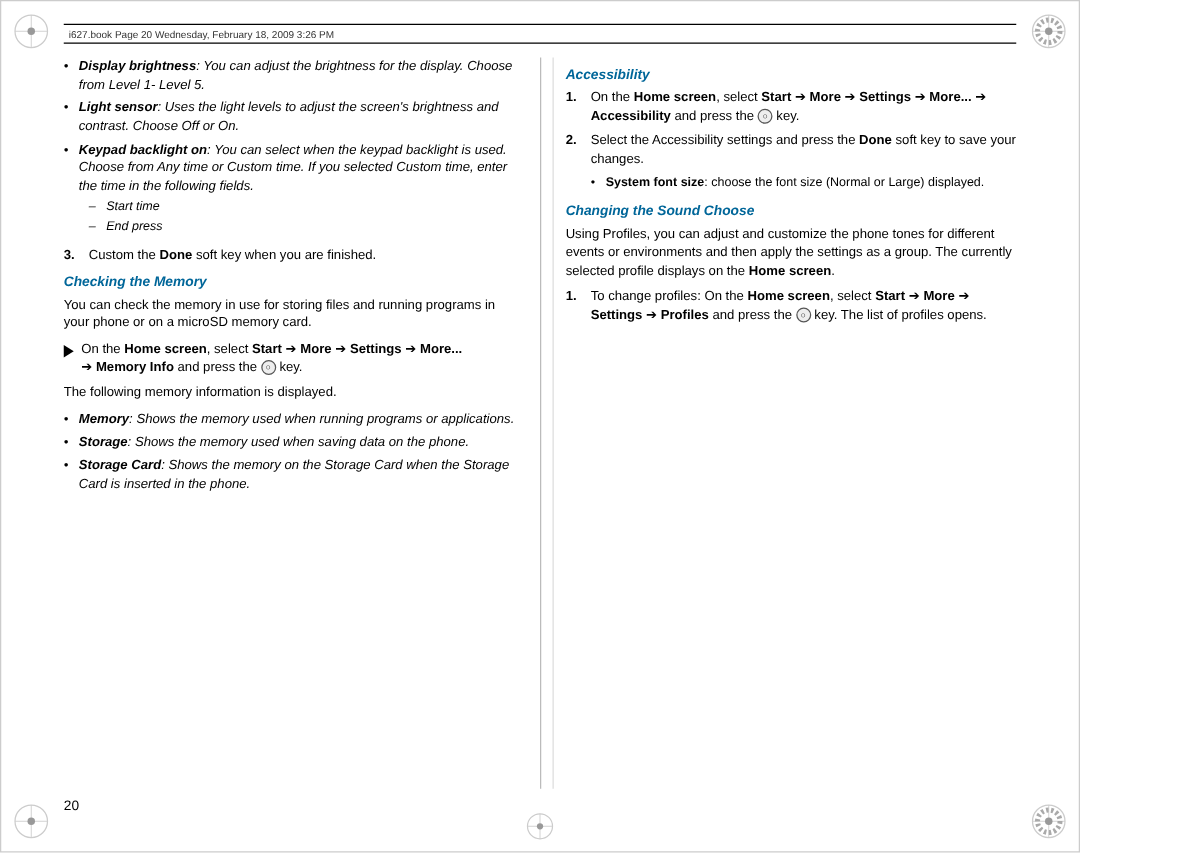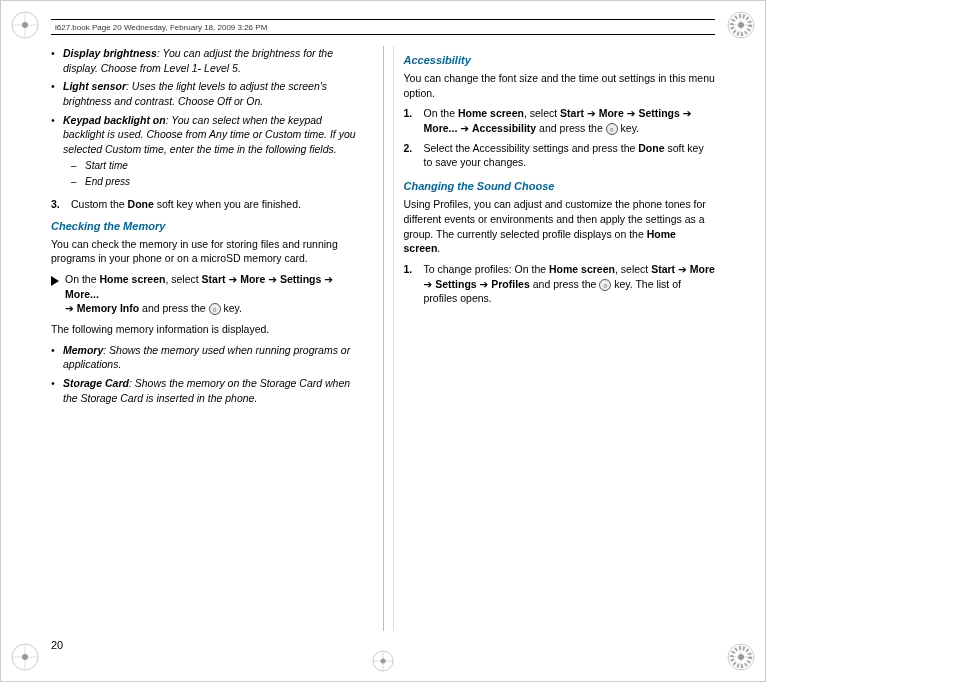--- a/index.html
+++ b/index.html
@@ -8,21 +8,21 @@
       width: 954px;
       height: 682px;
       background: #fff;
       font-family: Arial, Helvetica, sans-serif;
       font-size: 11px;
       color: #000;
       overflow: hidden;
     }
 
     .page {
-      width: 766px;
+      width: 864px;
       height: 682px;
       background: #fff;
       position: relative;
       border: 1px solid #ccc;
     }
 
     
     .corner {
       position: absolute;
       width: 32px;
@@ -318,48 +318,53 @@
           </span>
         </div>
 
         <p class="paragraph">The following memory information is displayed.</p>
 
         <ul class="bullet-list">
           <li>
             <b>Memory</b><span>: Shows the memory used when running programs or applications.</span>
           </li>
           <li>
+            <b>Storage</b><span>: Shows the memory used when saving data on the phone.</span>
+          </li>
+          <li>
             <b>Storage Card</b><span>: Shows the memory on the Storage Card when the Storage Card is inserted in the phone.</span>
           </li>
         </ul>
       </div>
     </div>
 
     <div class="right-column">
 
       <div>
         <div class="section-heading">Accessibility</div>
-        <p class="paragraph">You can change the font size and the time out settings in this menu option.</p>
 
         <ol class="numbered-list">
           <li>
             <span class="num">1.</span>
             <span class="step-content">
               <span>On the </span><b>Home screen</b><span>, select </span><b>Start</b><span> ➔ </span><b>More</b><span> ➔ </span><b>Settings</b><span> ➔ </span><b>More...</b><span> ➔ </span><b>Accessibility</b><span> and press the </span><span class="inline-circle">○</span><span> key.</span>
             </span>
           </li>
           <li style="margin-top:4px;">
             <span class="num">2.</span>
             <span class="step-content">
               <span>Select the Accessibility settings and press the </span><b>Done</b><span> soft key to save your changes.</span>
             </span>
           </li>
         </ol>
 
         <ul class="small-bullet-list" style="margin-left:20px; margin-top:4px;">
+          <li>
+            <b>System font size</b><span>: choose the font size (Normal or Large) displayed.</span>
+          </li>
         </ul>
       </div>
 
       <div style="margin-top: 10px;">
         <div class="section-heading">Changing the Sound Choose</div>
         <p class="paragraph">
           <span>Using Profiles, you can adjust and customize the phone tones for different events or environments and then apply the settings as a group. The currently selected profile displays on the </span><b>Home screen</b><span>.</span>
         </p>
 
         <ol class="numbered-list">

